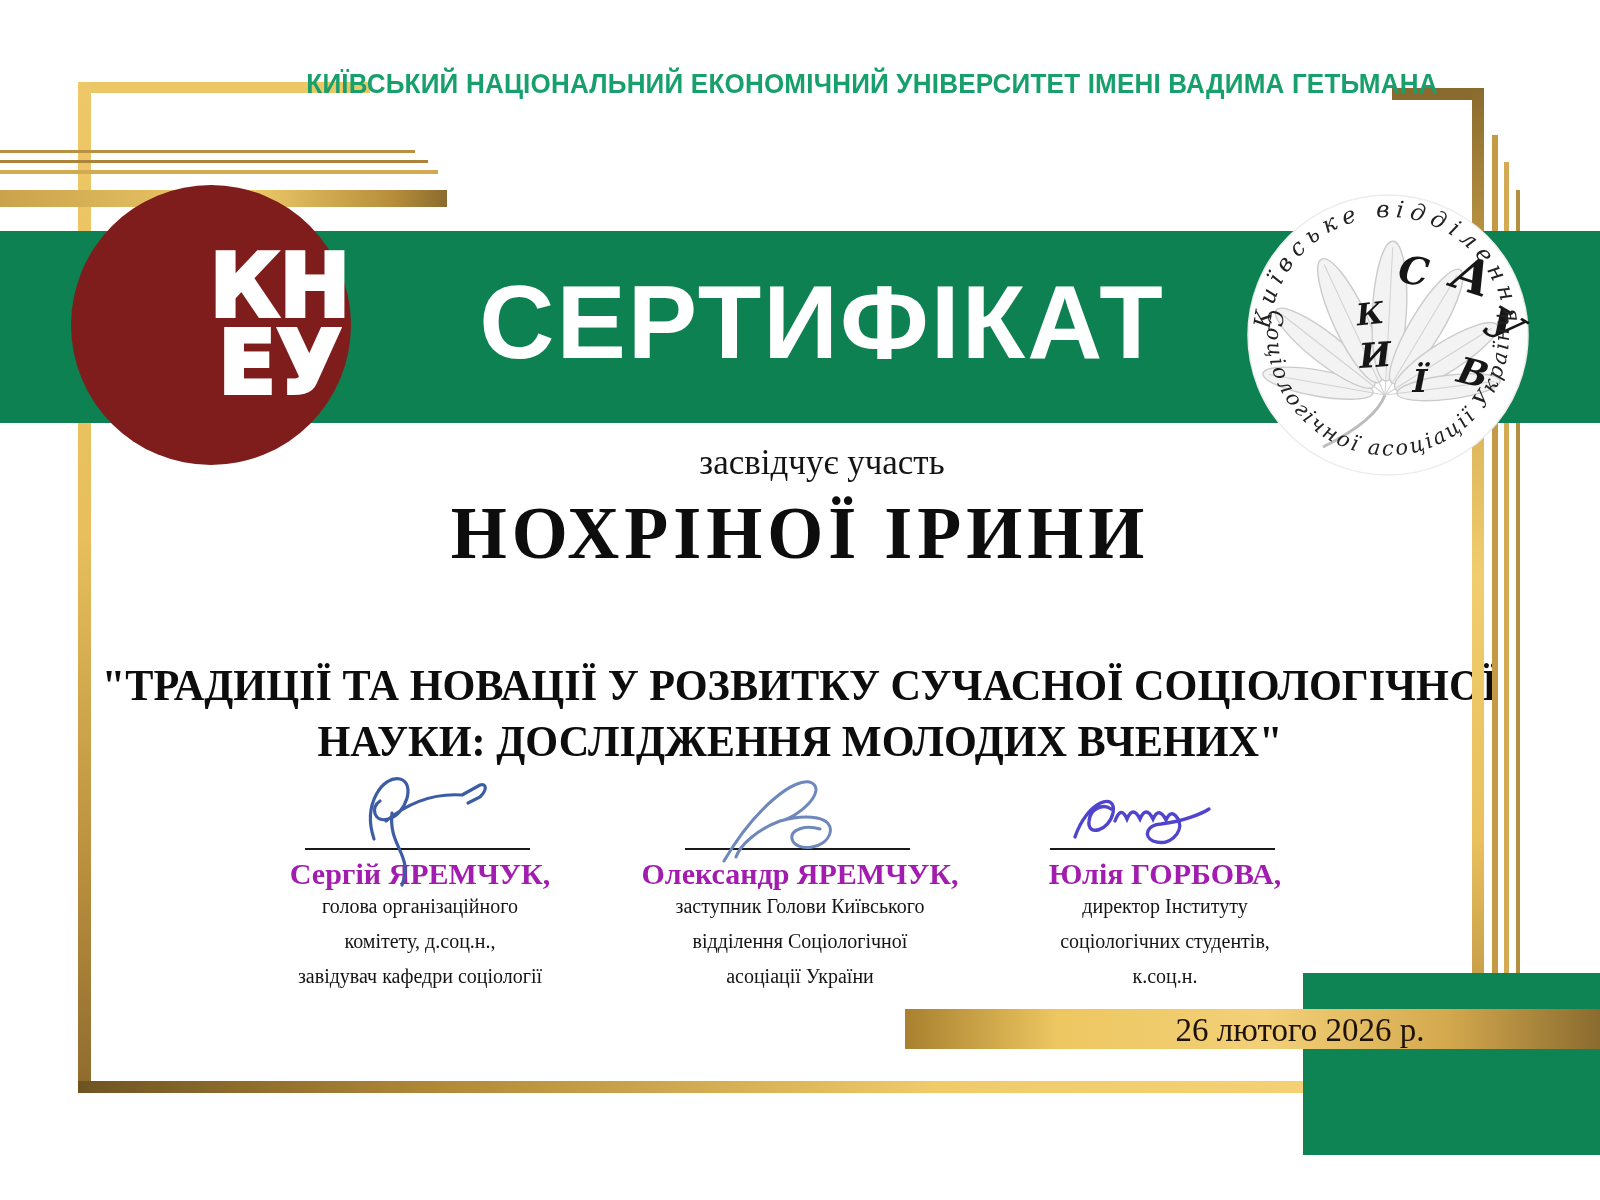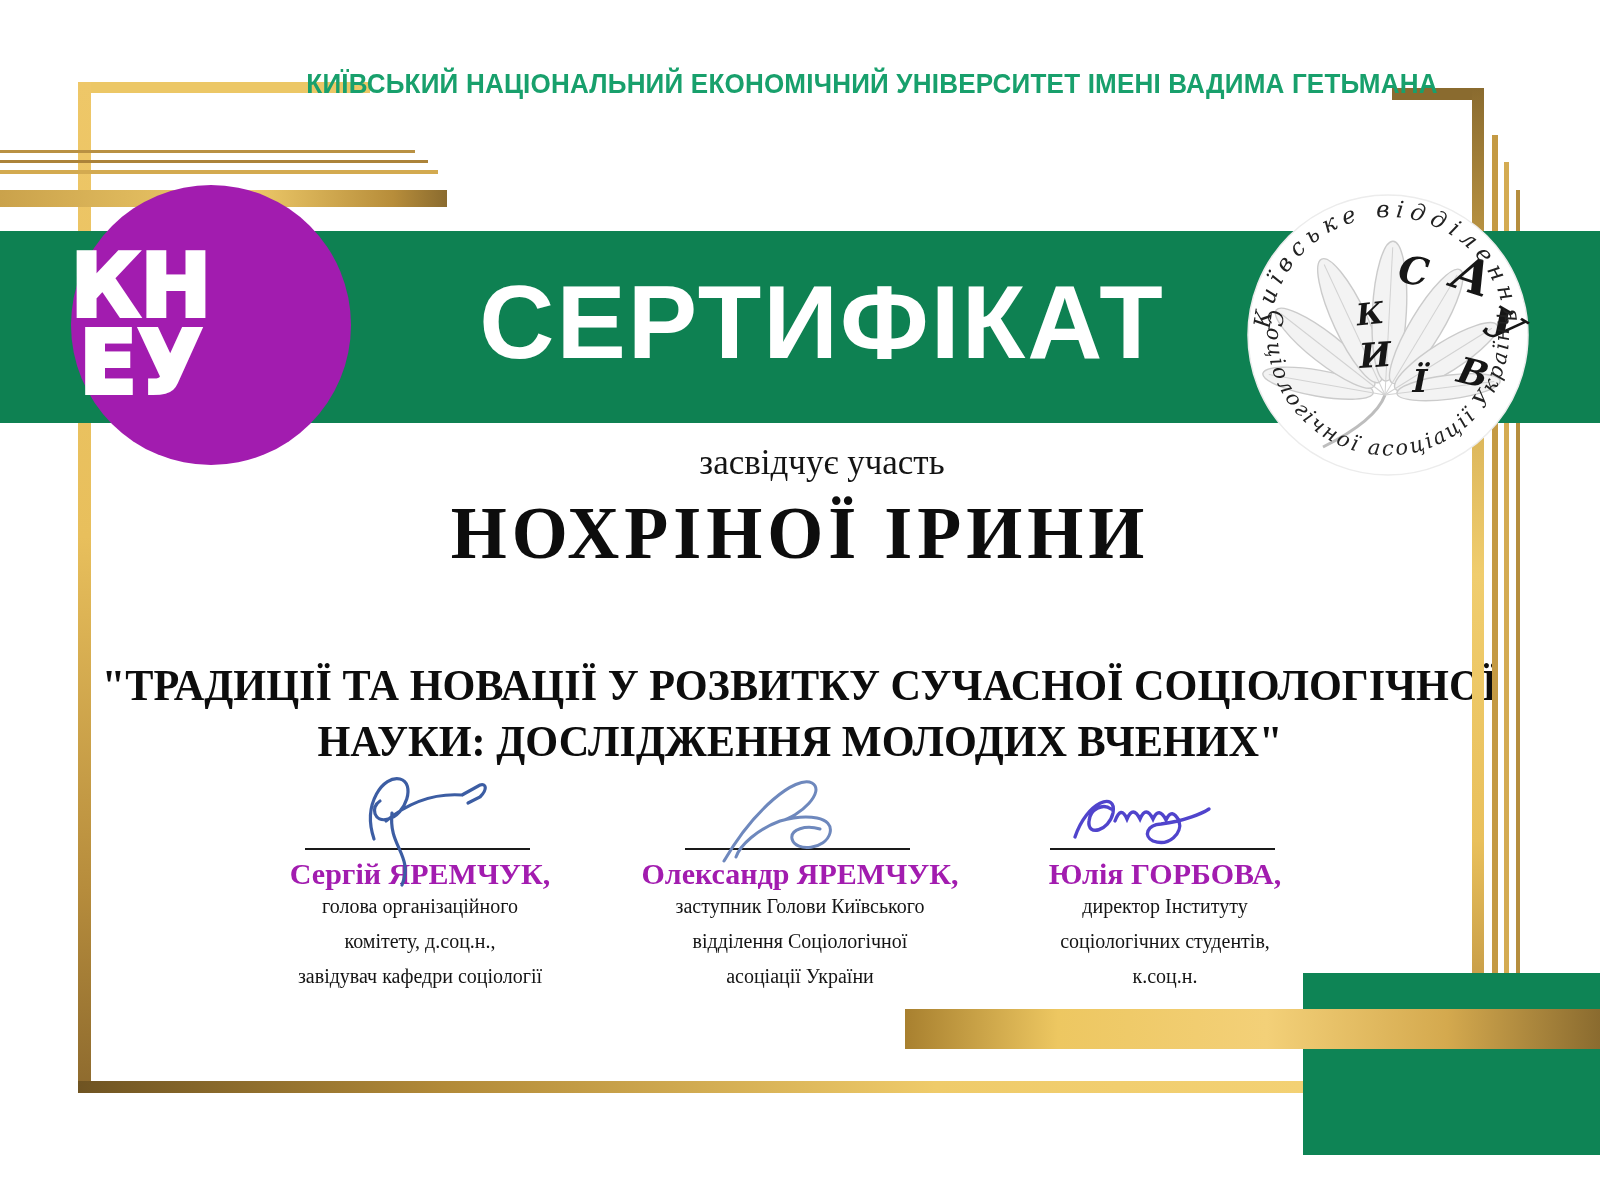--- a/index.html
+++ b/index.html
@@ -32,21 +32,21 @@
         transform:translateX(72px) scaleX(.93);}
 
   
   .banner{position:absolute;left:0;top:231px;width:1600px;height:192px;background:#0e8152;z-index:2;}
   .banner-title{position:absolute;left:0;right:0;top:32px;text-align:center;
         font-family:"Liberation Sans","DejaVu Sans",sans-serif;font-weight:bold;
         font-size:104px;color:#ffffff;letter-spacing:2px;transform:translateX(22px);}
 
   
   .logo-circle{position:absolute;left:71px;top:185px;width:280px;height:280px;border-radius:50%;
-        background:#a21caf;z-index:4;display:flex;align-items:center;justify-content:flex-start;}
+        background:#7f1d1d;z-index:4;display:flex;align-items:center;justify-content:flex-end;}
   .logo-letters{font-family:"DejaVu Sans","Liberation Sans",sans-serif;font-weight:bold;
         color:#ffffff;font-size:84px;line-height:.88;text-align:center;letter-spacing:1px;
         -webkit-text-stroke:4px #ffffff;transform:scaleY(1.04);}
   .logo-letters span{display:block;}
 
   
   .seal{position:absolute;left:1238px;top:185px;width:300px;height:300px;z-index:3;}
   .seal .arc{fill:#222222;font-family:"DejaVu Serif","Liberation Serif",serif;font-style:italic;}
   .seal .arc-top{font-size:23px;letter-spacing:6px;}
   .seal .arc-bot{font-size:21px;letter-spacing:2.5px;}
@@ -195,14 +195,15 @@
     </svg>
     <div class="sig-line"></div>
     <div class="sig-name">Юлія ГОРБОВА,</div>
     <div class="sig-role r0">директор Інституту</div>
     <div class="sig-role r1">соціологічних студентів,</div>
     <div class="sig-role r2">к.соц.н.</div>
   </div>
 
   <div class="green-block"></div>
   <div class="date-bar"></div>
+  <div class="date-text">26 лютого 2026 р.</div>
 
 </div>
 
 </body></html>

